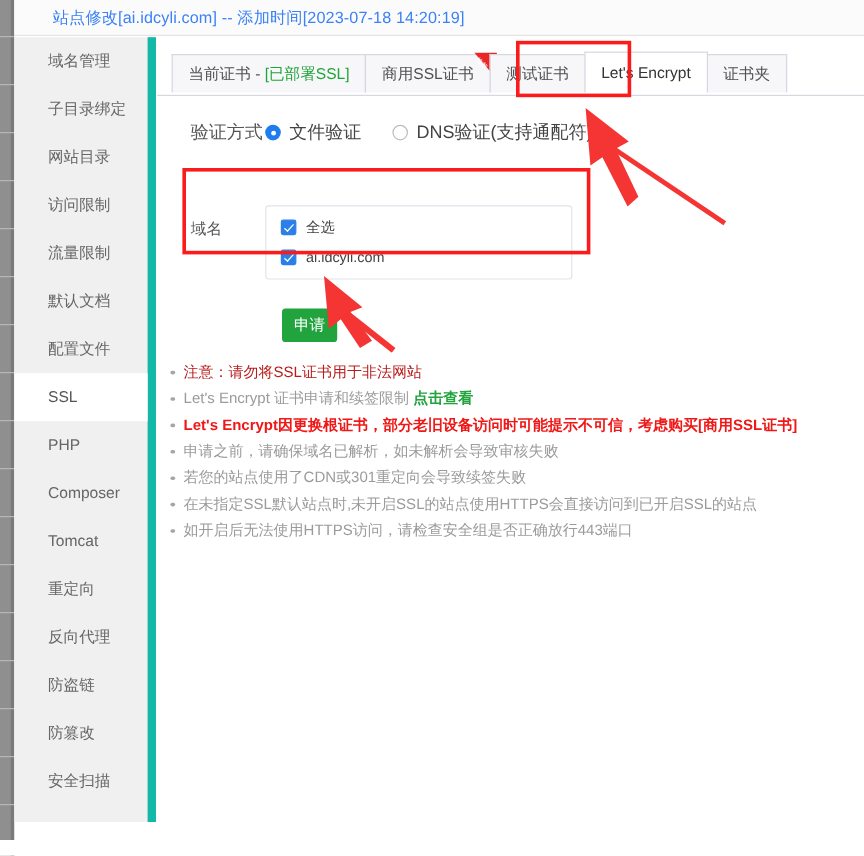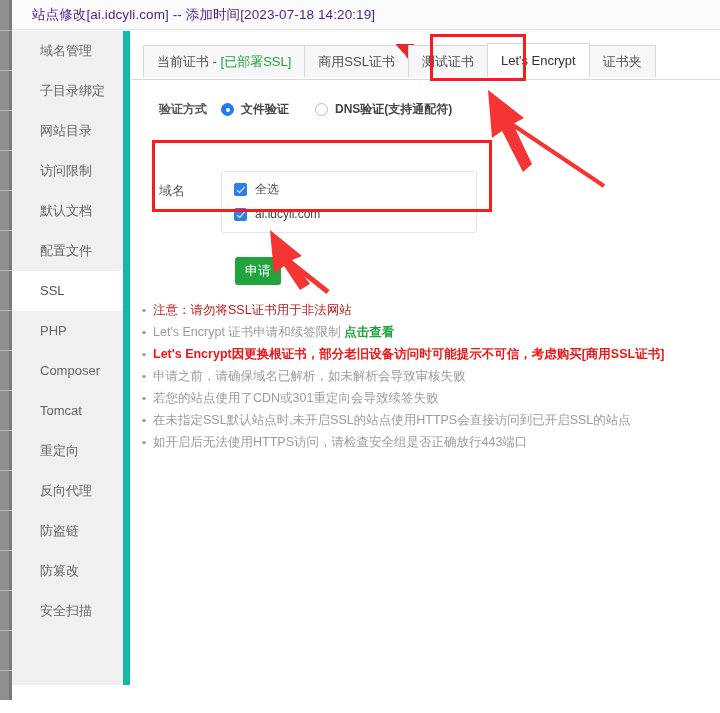--- a/index.html
+++ b/index.html
@@ -47,23 +47,23 @@
   #titlebar {
     position: absolute;
     left: 0; top: 0;
     width: 708px; height: 30px;
     background: #fbfbfb;
     border-bottom: 1px solid #e4e4e4;
     box-sizing: border-box;
   }
   #titlebar .title-text {
     position: absolute;
-    left: 20px; top: 6px;
+    left: 32px; top: 6px;
     font-size: 13.5px;
-    color: #4c1d95;
+    color: #3b82f6;
     white-space: nowrap;
     letter-spacing: 0.1px;
   }
 
   
   #sidebar {
     position: absolute;
     left: 0; top: 31px;
     width: 118px; height: 654px;
     background: #f0f0f0;
@@ -159,23 +159,22 @@
     white-space: nowrap;
     letter-spacing: 0px;
   }
 
   
   #verify-row {
     position: absolute;
     left: 28px; top: 70px;
     display: flex;
     align-items: center;
-    font-size: 12px;
+    font-size: 15px;
     color: #444444;
-    font-weight: bold;
   }
   #verify-row .field-label {
     width: 62px;
     text-align: left;
     color: #555555;
   }
   .radio-opt {
     display: flex;
     align-items: center;
     margin-right: 26px;
@@ -368,20 +367,21 @@
 
   <div id="titlebar">
     <div class="title-text">站点修改[ai.idcyli.com] -- 添加时间[2023-07-18 14:20:19]</div>
   </div>
 
   <div id="sidebar">
       <div class="side-item"><span>域名管理</span></div>
       <div class="side-item"><span>子目录绑定</span></div>
       <div class="side-item"><span>网站目录</span></div>
       <div class="side-item"><span>访问限制</span></div>
+      <div class="side-item"><span>流量限制</span></div>
       <div class="side-item"><span>默认文档</span></div>
       <div class="side-item"><span>配置文件</span></div>
       <div class="side-item active"><span>SSL</span></div>
       <div class="side-item"><span>PHP</span></div>
       <div class="side-item"><span>Composer</span></div>
       <div class="side-item"><span>Tomcat</span></div>
       <div class="side-item"><span>重定向</span></div>
       <div class="side-item"><span>反向代理</span></div>
       <div class="side-item"><span>防盗链</span></div>
       <div class="side-item"><span>防篡改</span></div>

